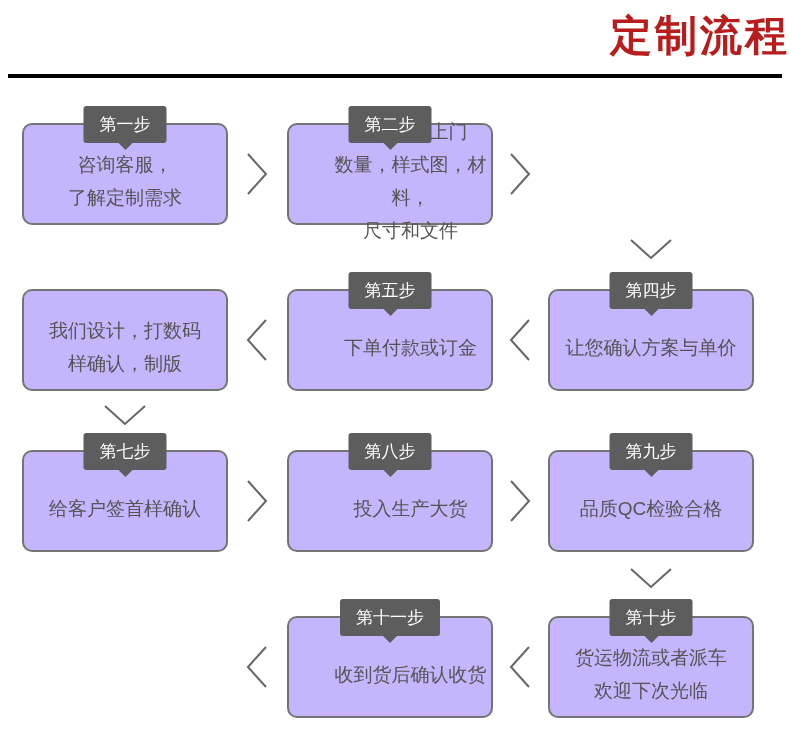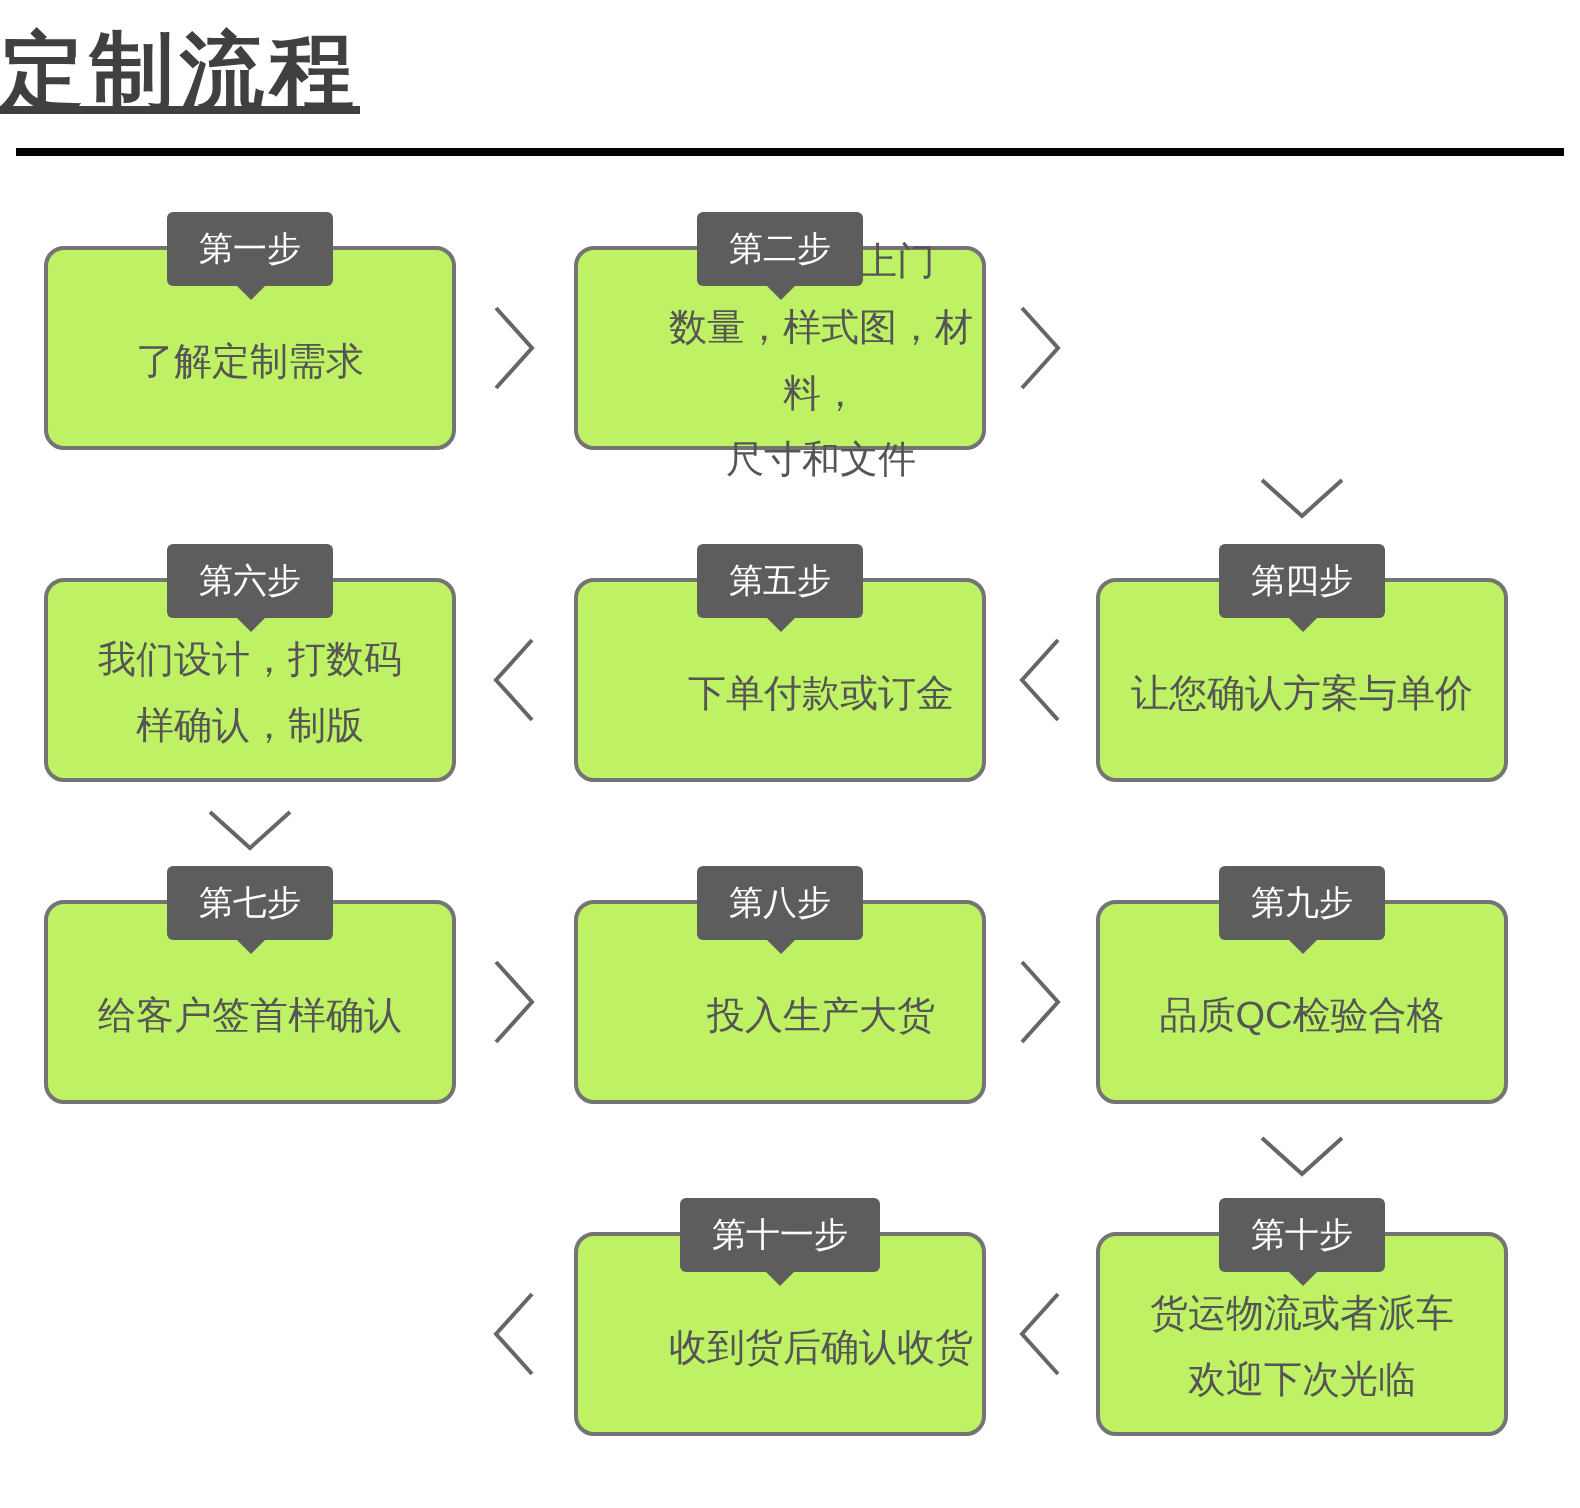--- a/index.html
+++ b/index.html
@@ -4,39 +4,38 @@
 <style>
   * { margin:0; padding:0; box-sizing:border-box; }
   html,body { background:#fff; }
   body {
     width:790px; height:754px;
     font-family:"Liberation Sans","DejaVu Sans",sans-serif;
     position:relative; overflow:hidden;
   }
   .header { padding-top:10px; }
   .page-title {
-    text-align:left;
+    text-align:right;
     font-size:42px;
     font-weight:900;
-    color:#404040;
+    color:#b91c1c;
     letter-spacing:3px;
     line-height:52px;
-    text-decoration:underline;
   }
   .title-rule {
     height:4px;
     background:#000;
     margin:12px 8px 0 8px;
   }
   .flow { position:relative; width:790px; height:676px; }
 
   .step-box {
     position:absolute;
     width:206px; height:102px;
-    background:#bef264;
+    background:#c4b5fd;
     border:2px solid #747474;
     border-radius:10px;
     display:flex; align-items:center; justify-content:center;
   }
   .c1 { left:22px; } .c2 { left:287px;padding-left:41px; } .c3 { left:548px; }
   .r1 { top:45px; } .r2 { top:211px; } .r3 { top:372px; } .r4 { top:538px; }
 
   .tab {
     position:absolute;
     top:-19px; left:50%;
@@ -78,42 +77,39 @@
 </div>
 
 <div class="flow">
 
   <div class="step-box r1 c1">
     <div class="tab">
       <span>第一步</span>
       <span class="notch"></span>
     </div>
     <div class="content">
+      <div>咨询客服，</div>
       <div>了解定制需求</div>
     </div>
   </div>
 
   <div class="step-box r1 c2">
     <div class="tab">
       <span>第二步</span>
       <span class="notch"></span>
     </div>
     <div class="content">
       <div>直接送货上门</div>
       <div>数量，样式图，材料，</div>
       <div>尺寸和文件</div>
     </div>
   </div>
 
 
   <div class="step-box r2 c1">
-    <div class="tab">
-      <span>第六步</span>
-      <span class="notch"></span>
-    </div>
     <div class="content">
       <div>我们设计，打数码</div>
       <div>样确认，制版</div>
     </div>
   </div>
 
   <div class="step-box r2 c2">
     <div class="tab">
       <span>第五步</span>
       <span class="notch"></span>

